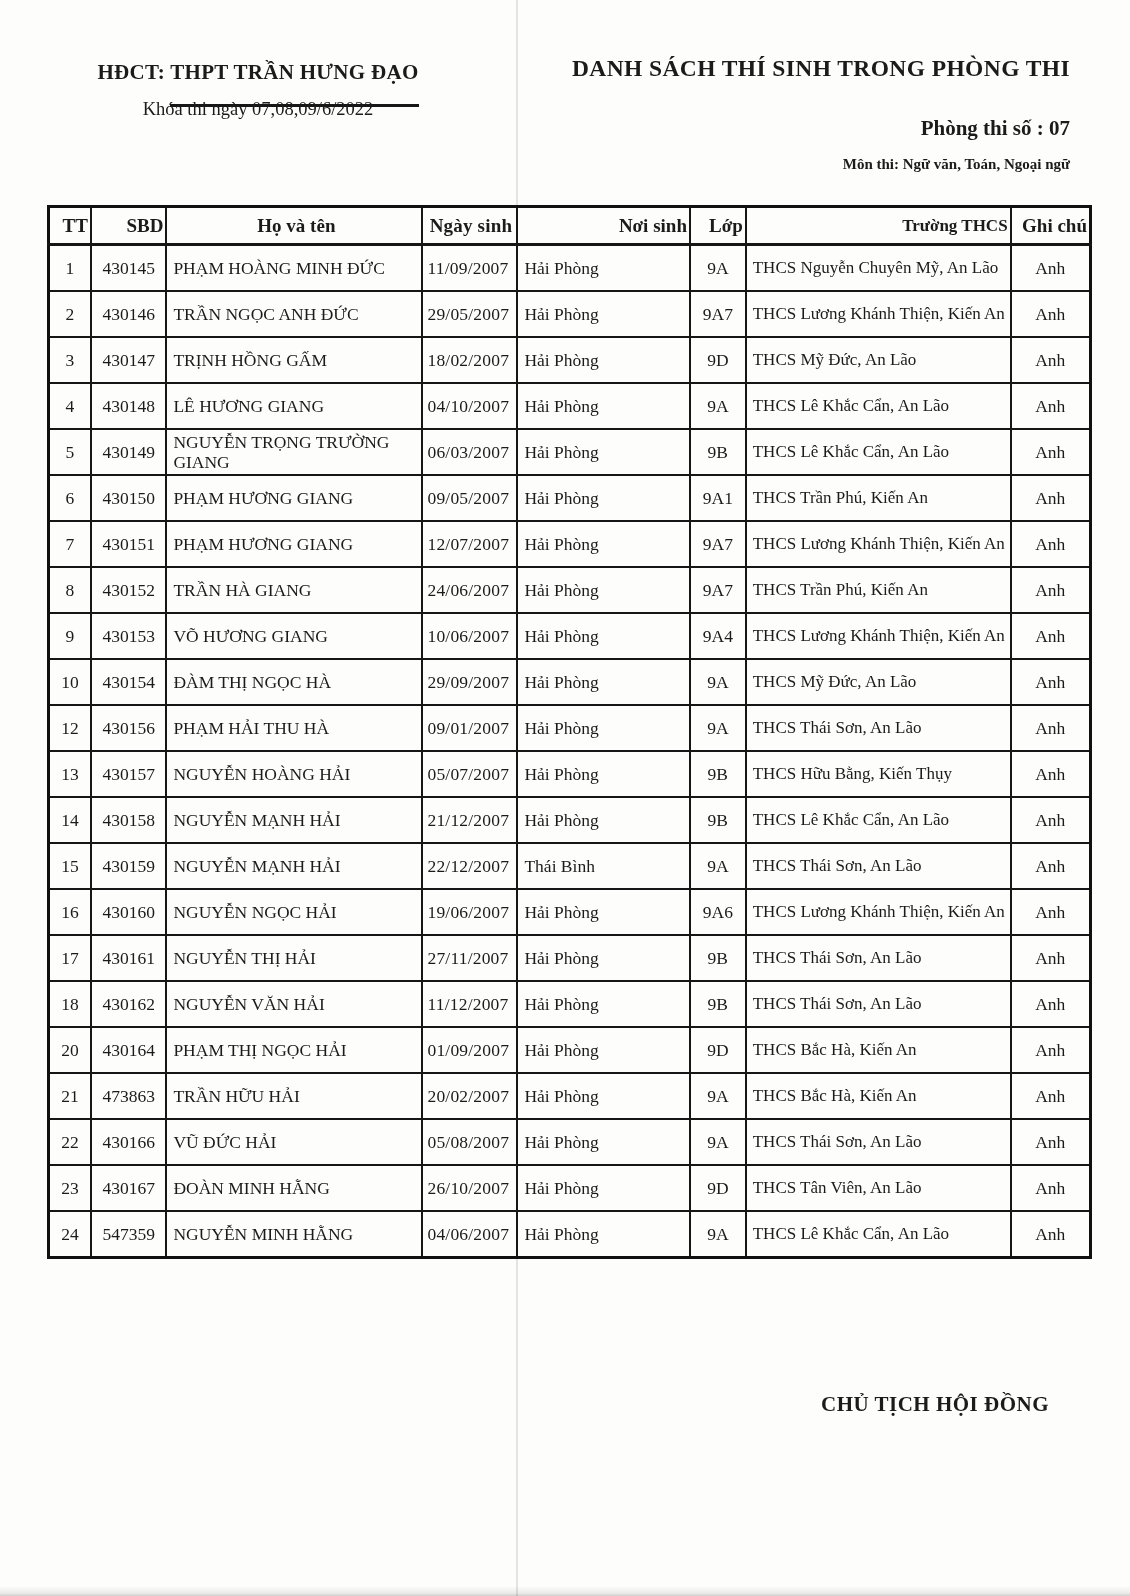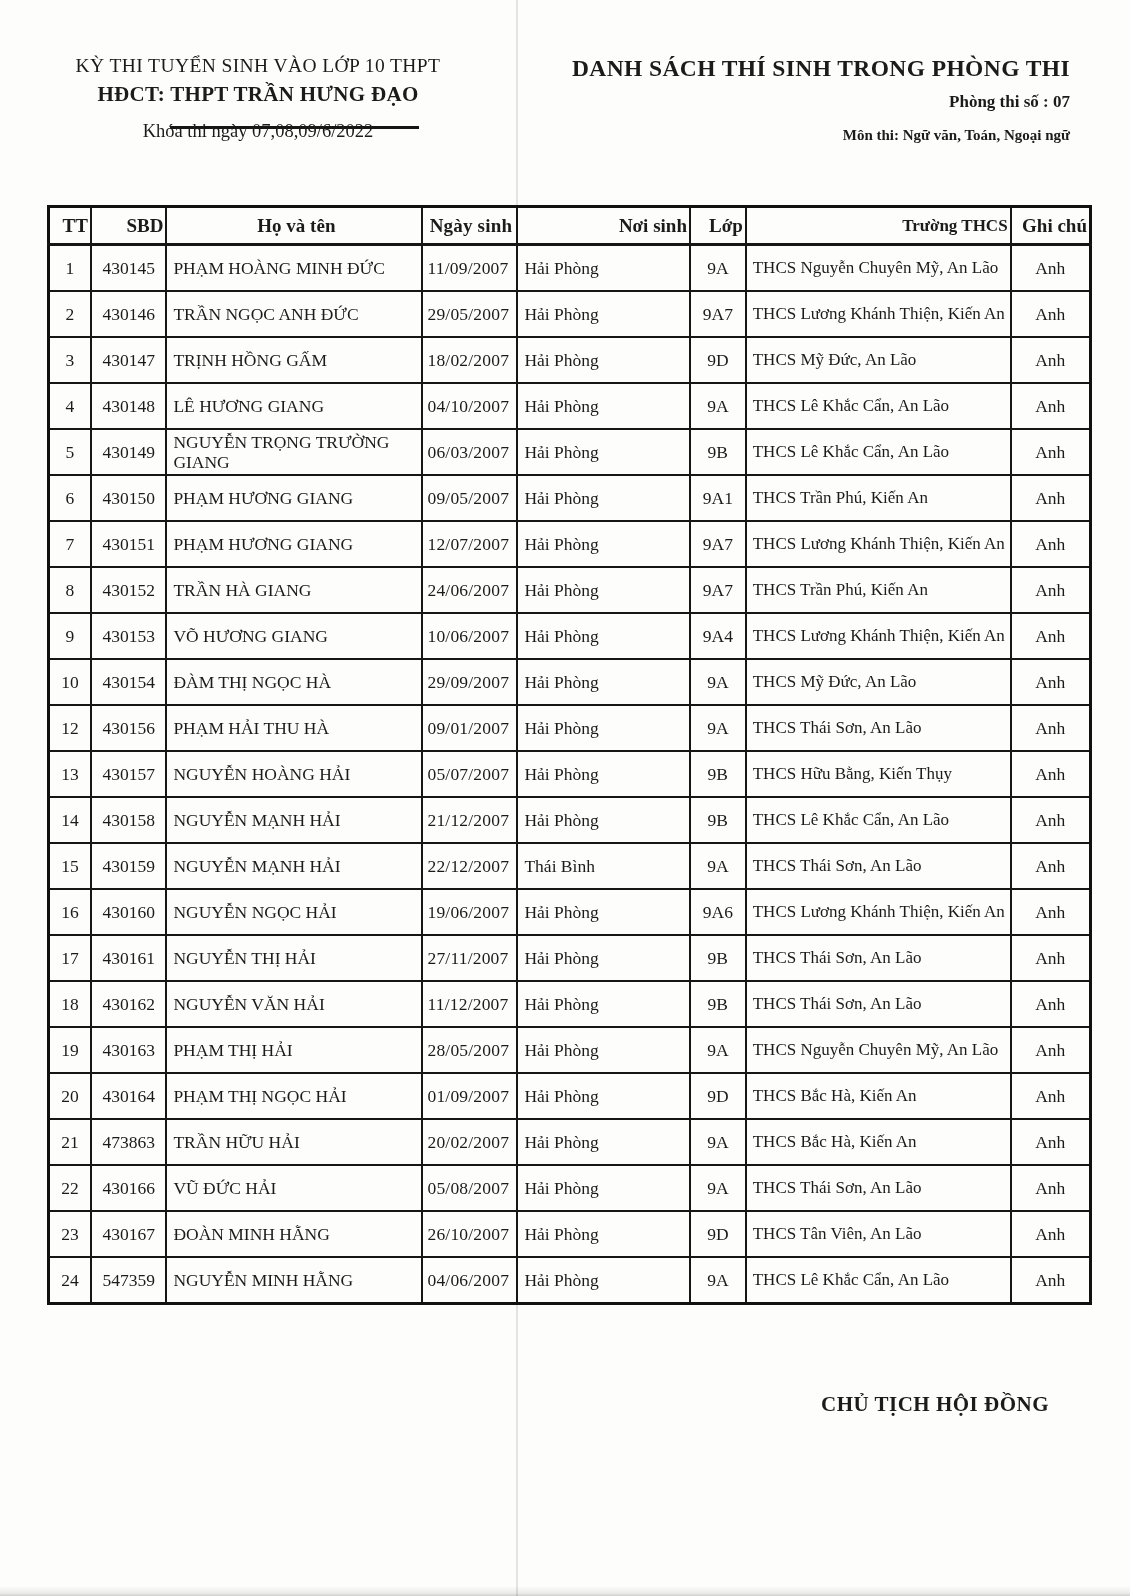--- a/index.html
+++ b/index.html
@@ -73,22 +73,22 @@
     width: 565px;
     text-align: right;
     z-index: 1;
   }
   .hdr-right .title {
     font-size: 23.5px;
     font-weight: bold;
     letter-spacing: 0.4px;
   }
   .hdr-right .room {
-    margin-top: 10px;
-    font-size: 17px;
+    margin-top: 34px;
+    font-size: 21px;
     font-weight: bold;
     font-family: Liberation Serif, serif;
   }
   .hdr-right .subjects {
     margin-top: 15px;
     font-size: 15px;
     font-weight: bold;
   }
 
   
@@ -148,21 +148,20 @@
   }
 </style>
 </head>
 <body>
 
 <div class="page">
 
   <div class="fold-line"></div>
 
   <div class="hdr-left">
-    <div class="l1">KỲ THI TUYỂN SINH VÀO LỚP 10 THPT</div>
     <div class="l2"><span>HĐCT: </span><span class="school-underlined">THPT TRẦN HƯNG ĐẠO</span></div>
     <div class="l3">Khóa thi ngày 07,08,09/6/2022</div>
   </div>
 
   <div class="hdr-right">
     <div class="title">DANH SÁCH THÍ SINH TRONG PHÒNG THI</div>
     <div class="room">Phòng thi số : 07</div>
     <div class="subjects">Môn thi: Ngữ văn, Toán, Ngoại ngữ</div>
   </div>
 
@@ -344,30 +343,20 @@
       <td class="c-tt">18</td>
       <td class="c-sbd">430162</td>
       <td class="c-name">NGUYỄN VĂN HẢI</td>
       <td class="c-dob">11/12/2007</td>
       <td class="c-pob">Hải Phòng</td>
       <td class="c-class">9B</td>
       <td class="c-school">THCS Thái Sơn, An Lão</td>
       <td class="c-note">Anh</td>
     </tr>
         <tr>
-      <td class="c-tt">19</td>
-      <td class="c-sbd">430163</td>
-      <td class="c-name">PHẠM THỊ HẢI</td>
-      <td class="c-dob">28/05/2007</td>
-      <td class="c-pob">Hải Phòng</td>
-      <td class="c-class">9A</td>
-      <td class="c-school">THCS Nguyễn Chuyên Mỹ, An Lão</td>
-      <td class="c-note">Anh</td>
-    </tr>
-        <tr>
       <td class="c-tt">20</td>
       <td class="c-sbd">430164</td>
       <td class="c-name">PHẠM THỊ NGỌC HẢI</td>
       <td class="c-dob">01/09/2007</td>
       <td class="c-pob">Hải Phòng</td>
       <td class="c-class">9D</td>
       <td class="c-school">THCS Bắc Hà, Kiến An</td>
       <td class="c-note">Anh</td>
     </tr>
         <tr>

